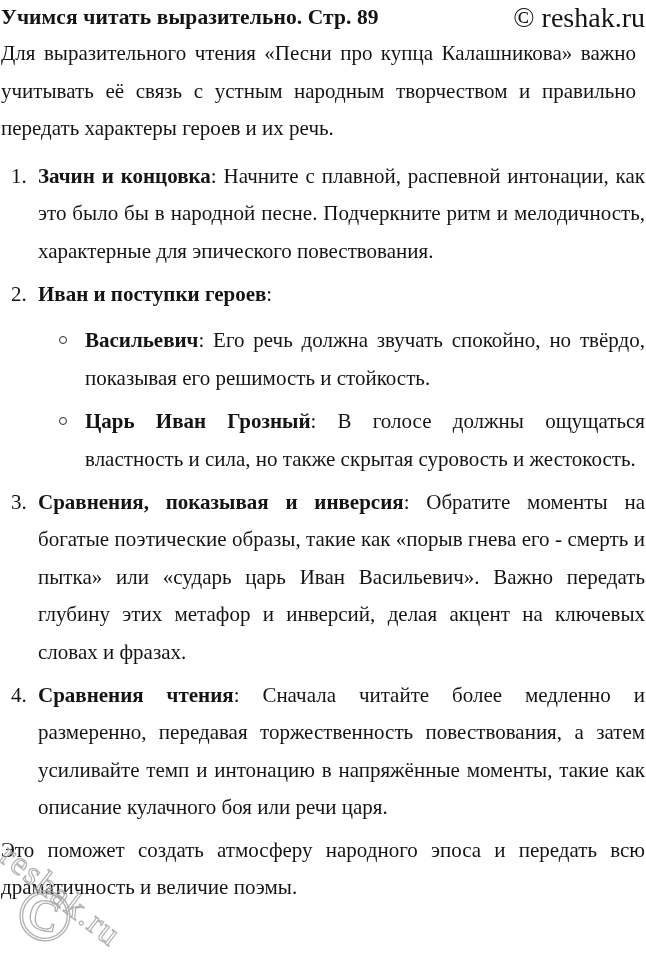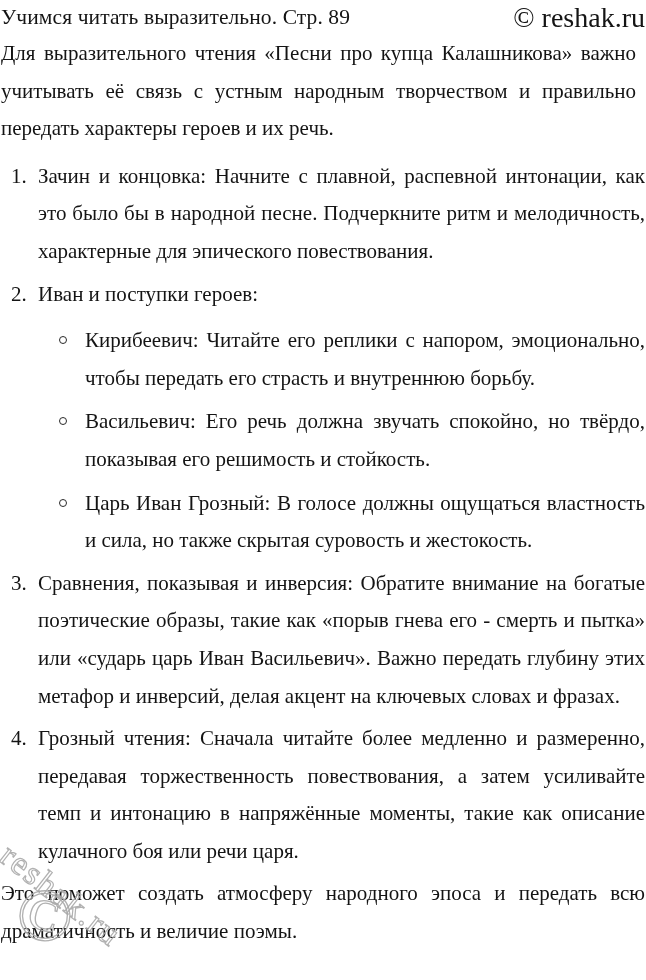--- a/index.html
+++ b/index.html
@@ -14,33 +14,33 @@
     overflow: hidden;
   }
   .page { padding: 3px 1px 0 1px; position: relative; }
 
   .header {
     display: flex;
     justify-content: space-between;
     align-items: flex-start;
     line-height: 29px;
   }
-  .header .title { font-weight: normal; font-size: 21.5px; letter-spacing: 0.1px; }
+  .header .title { font-weight: bold; font-size: 21.5px; letter-spacing: 0.1px; }
   .header .copyright { font-size: 28px; }
 
   .txt { text-align: justify; line-height: 37.6px; }
 
   .intro { margin: 3px 9px 10px 0; }
 
   .num-item { position: relative; margin: 0 0 5px 37px; }
   .num-item > .marker {
     position: absolute; left: -27px; top: 0;
     width: 26px; text-align: left; font-weight: normal;
   }
-  .lead { font-weight: normal; }
+  .lead { font-weight: bold; }
 
   .sub-list { margin-top: 9px; }
   .sub-item { position: relative; margin: 0 0 6px 47px; }
   .sub-item:last-child { margin-bottom: 0; }
   .sub-marker {
     position: absolute; left: -26px; top: 14px;
     width: 8px; height: 8px;
     border: 1.4px solid #2a2a2a;
     border-radius: 50%;
     background: transparent;
@@ -91,41 +91,37 @@
       <span class="lead">Зачин и концовка</span><span>: Начните с плавной, распевной интонации, как это было бы в народной песне. Подчеркните ритм и мелодичность, характерные для эпического повествования.</span>
     </div>
 
     <div class="txt num-item">
       <span class="marker">2.</span>
       <div><span class="lead">Иван и поступки героев</span><span>:</span></div>
 
       <div class="sub-list">
         <div class="txt sub-item">
           <span class="sub-marker"></span>
-          <span class="lead">Кирибеевич</span><span>: Читайте его реплики с напором, эмоционально, чтобы передать его страсть и внутреннюю борьбу.</span>
-        </div>
-        <div class="txt sub-item">
-          <span class="sub-marker"></span>
           <span class="lead">Васильевич</span><span>: Его речь должна звучать спокойно, но твёрдо, показывая его решимость и стойкость.</span>
         </div>
         <div class="txt sub-item">
           <span class="sub-marker"></span>
           <span class="lead">Царь Иван Грозный</span><span>: В голосе должны ощущаться властность и сила, но также скрытая суровость и жестокость.</span>
         </div>
       </div>
     </div>
 
     <div class="txt num-item">
       <span class="marker">3.</span>
-      <span class="lead">Сравнения, показывая и инверсия</span><span>: Обратите внимание на богатые поэтические образы, такие как «порыв гнева его - смерть и пытка» или «сударь царь Иван Васильевич». Важно передать глубину этих метафор и инверсий, делая акцент на ключевых словах и фразах.</span>
+      <span class="lead">Сравнения, показывая и инверсия</span><span>: Обратите моменты на богатые поэтические образы, такие как «порыв гнева его - смерть и пытка» или «сударь царь Иван Васильевич». Важно передать глубину этих метафор и инверсий, делая акцент на ключевых словах и фразах.</span>
     </div>
 
     <div class="txt num-item">
       <span class="marker">4.</span>
-      <span class="lead">Грозный чтения</span><span>: Сначала читайте более медленно и размеренно, передавая торжественность повествования, а затем усиливайте темп и интонацию в напряжённые моменты, такие как описание кулачного боя или речи царя.</span>
+      <span class="lead">Сравнения чтения</span><span>: Сначала читайте более медленно и размеренно, передавая торжественность повествования, а затем усиливайте темп и интонацию в напряжённые моменты, такие как описание кулачного боя или речи царя.</span>
     </div>
 
   </div>
 
   <p class="txt outro">Это поможет создать атмосферу народного эпоса и передать всю драматичность и величие поэмы.</p>
 
 </div>
 
 <div class="watermark">
   <span class="wm-text">reshak.ru</span>

